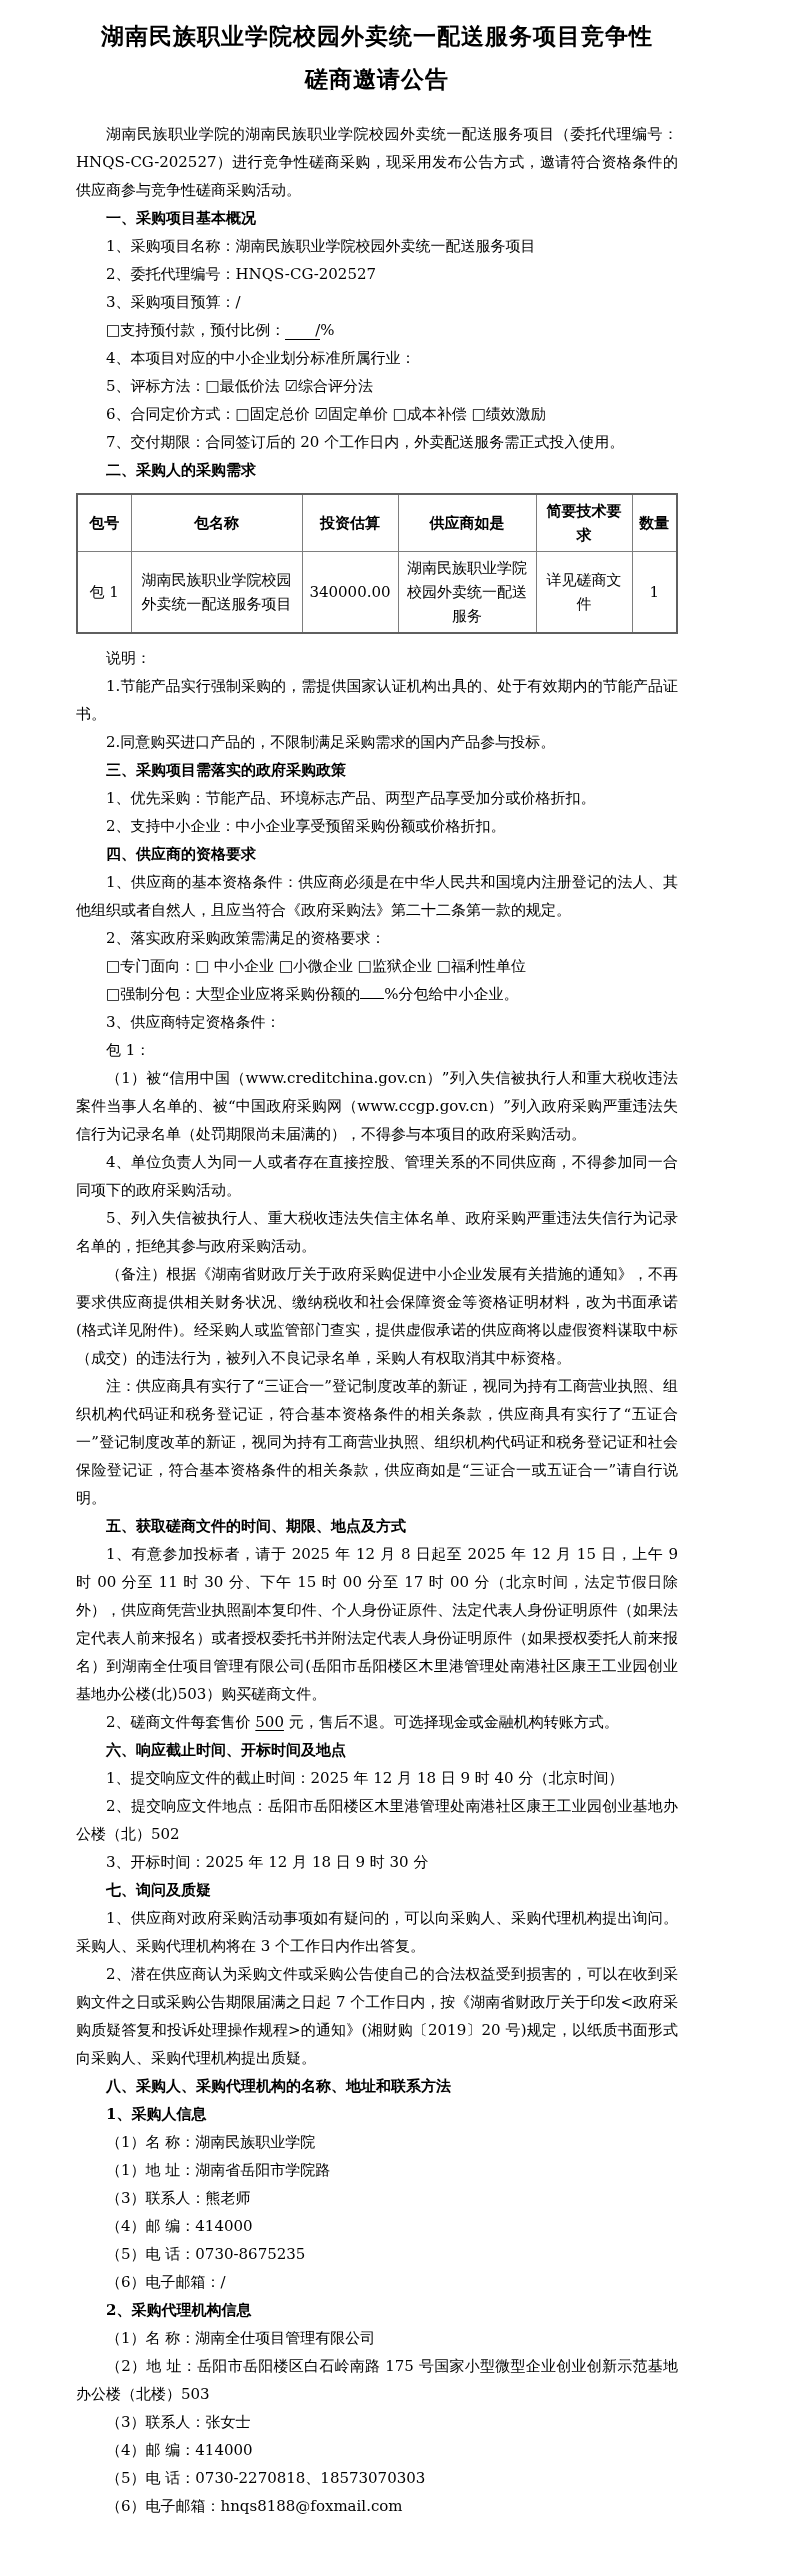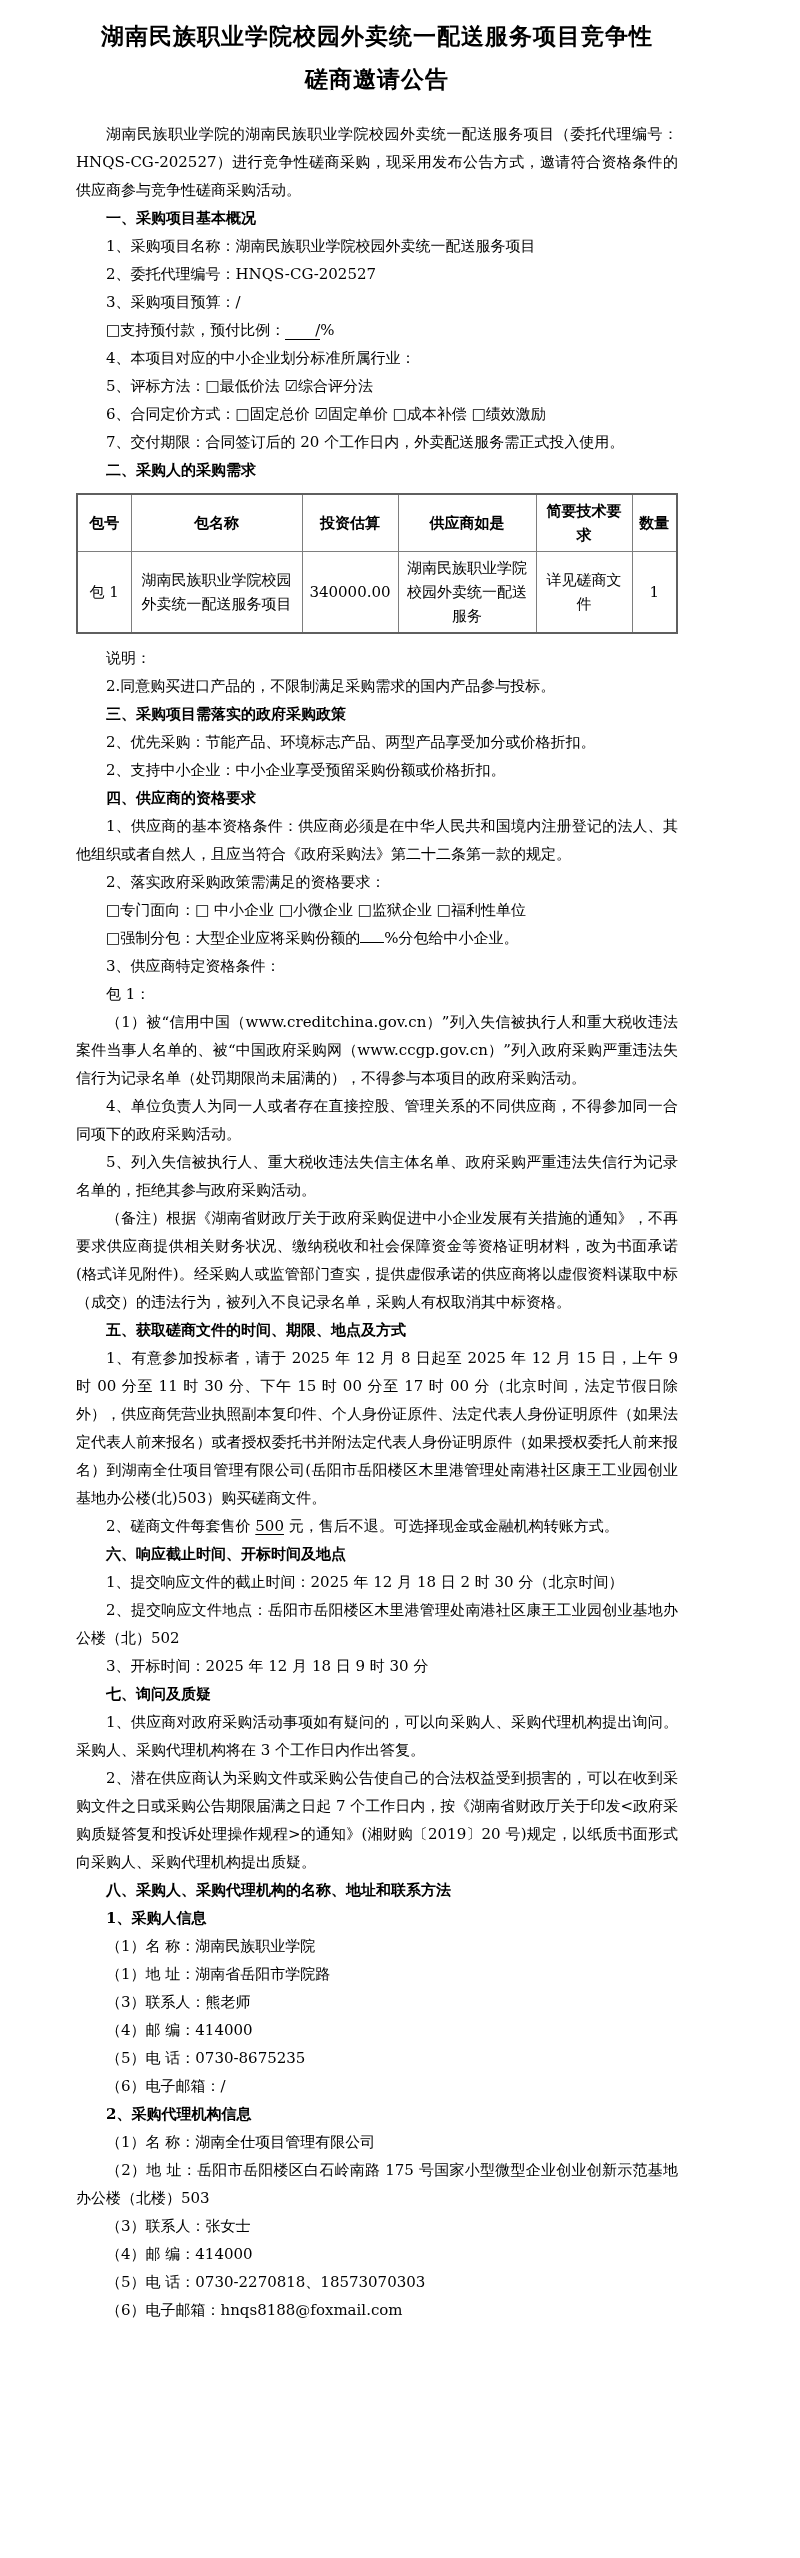--- a/index.html
+++ b/index.html
@@ -110,52 +110,54 @@
           <td>湖南民族职业学院校园外卖统一配送服务项目</td>
           <td>340000.00</td>
           <td>湖南民族职业学院校园外卖统一配送服务</td>
           <td>详见磋商文件</td>
           <td>1</td>
         </tr>
       </tbody>
     </table>
 
     <p class="line">说明：</p>
+    <p class="line">1.节能产品实行强制采购的，需提供国家认证机构出具的、处于有效期内的节能产品证书。</p>
     <p class="line">2.同意购买进口产品的，不限制满足采购需求的国内产品参与投标。</p>
   </section>
 
   <section>
     <p class="line hd">三、采购项目需落实的政府采购政策</p>
-    <p class="line">2、优先采购：节能产品、环境标志产品、两型产品享受加分或价格折扣。</p>
+    <p class="line">1、优先采购：节能产品、环境标志产品、两型产品享受加分或价格折扣。</p>
     <p class="line">2、支持中小企业：中小企业享受预留采购份额或价格折扣。</p>
   </section>
 
   <section>
     <p class="line hd">四、供应商的资格要求</p>
     <p class="line">1、供应商的基本资格条件：供应商必须是在中华人民共和国境内注册登记的法人、其他组织或者自然人，且应当符合《政府采购法》第二十二条第一款的规定。</p>
     <p class="line">2、落实政府采购政策需满足的资格要求：</p>
     <p class="line">□专门面向：□ 中小企业 □小微企业 □监狱企业 □福利性单位</p>
     <p class="line"><span>□强制分包：大型企业应将采购份额的</span><span class="blank narrow"></span><span>%分包给中小企业。</span></p>
     <p class="line">3、供应商特定资格条件：</p>
     <p class="line">包 1：</p>
     <p class="line">（1）被“信用中国（www.creditchina.gov.cn）”列入失信被执行人和重大税收违法案件当事人名单的、被“中国政府采购网（www.ccgp.gov.cn）”列入政府采购严重违法失信行为记录名单（处罚期限尚未届满的），不得参与本项目的政府采购活动。</p>
     <p class="line">4、单位负责人为同一人或者存在直接控股、管理关系的不同供应商，不得参加同一合同项下的政府采购活动。</p>
     <p class="line">5、列入失信被执行人、重大税收违法失信主体名单、政府采购严重违法失信行为记录名单的，拒绝其参与政府采购活动。</p>
     <p class="line">（备注）根据《湖南省财政厅关于政府采购促进中小企业发展有关措施的通知》，不再要求供应商提供相关财务状况、缴纳税收和社会保障资金等资格证明材料，改为书面承诺(格式详见附件)。经采购人或监管部门查实，提供虚假承诺的供应商将以虚假资料谋取中标（成交）的违法行为，被列入不良记录名单，采购人有权取消其中标资格。</p>
+    <p class="line">注：供应商具有实行了“三证合一”登记制度改革的新证，视同为持有工商营业执照、组织机构代码证和税务登记证，符合基本资格条件的相关条款，供应商具有实行了“五证合一”登记制度改革的新证，视同为持有工商营业执照、组织机构代码证和税务登记证和社会保险登记证，符合基本资格条件的相关条款，供应商如是“三证合一或五证合一”请自行说明。</p>
   </section>
 
   <section>
     <p class="line hd">五、获取磋商文件的时间、期限、地点及方式</p>
     <p class="line">1、有意参加投标者，请于 2025 年 12 月 8 日起至 2025 年 12 月 15 日，上午 9 时 00 分至 11 时 30 分、下午 15 时 00 分至 17 时 00 分（北京时间，法定节假日除外），供应商凭营业执照副本复印件、个人身份证原件、法定代表人身份证明原件（如果法定代表人前来报名）或者授权委托书并附法定代表人身份证明原件（如果授权委托人前来报名）到湖南全仕项目管理有限公司(岳阳市岳阳楼区木里港管理处南港社区康王工业园创业基地办公楼(北)503）购买磋商文件。</p>
     <p class="line"><span>2、磋商文件每套售价 </span><span class="u">500</span><span> 元，售后不退。可选择现金或金融机构转账方式。</span></p>
   </section>
 
   <section>
     <p class="line hd">六、响应截止时间、开标时间及地点</p>
-    <p class="line">1、提交响应文件的截止时间：2025 年 12 月 18 日 2 时 30 分（北京时间）</p>
+    <p class="line">1、提交响应文件的截止时间：2025 年 12 月 18 日 9 时 40 分（北京时间）</p>
     <p class="line">2、提交响应文件地点：岳阳市岳阳楼区木里港管理处南港社区康王工业园创业基地办公楼（北）502</p>
     <p class="line">3、开标时间：2025 年 12 月 18 日 9 时 30 分</p>
   </section>
 
   <section>
     <p class="line hd">七、询问及质疑</p>
     <p class="line">1、供应商对政府采购活动事项如有疑问的，可以向采购人、采购代理机构提出询问。采购人、采购代理机构将在 3 个工作日内作出答复。</p>
     <p class="line">2、潜在供应商认为采购文件或采购公告使自己的合法权益受到损害的，可以在收到采购文件之日或采购公告期限届满之日起 7 个工作日内，按《湖南省财政厅关于印发&lt;政府采购质疑答复和投诉处理操作规程&gt;的通知》(湘财购〔2019〕20 号)规定，以纸质书面形式向采购人、采购代理机构提出质疑。</p>
   </section>
 

